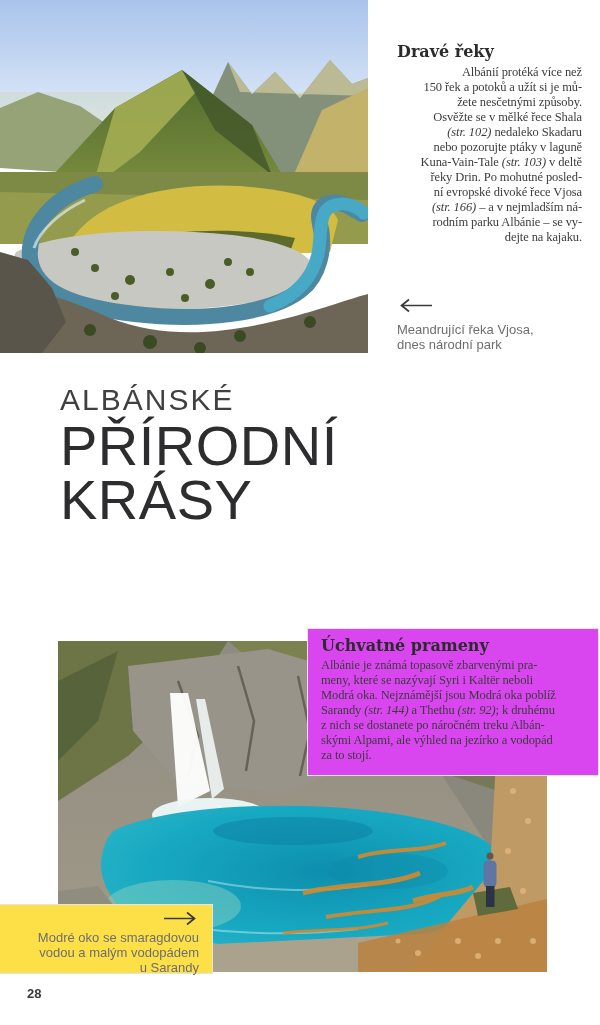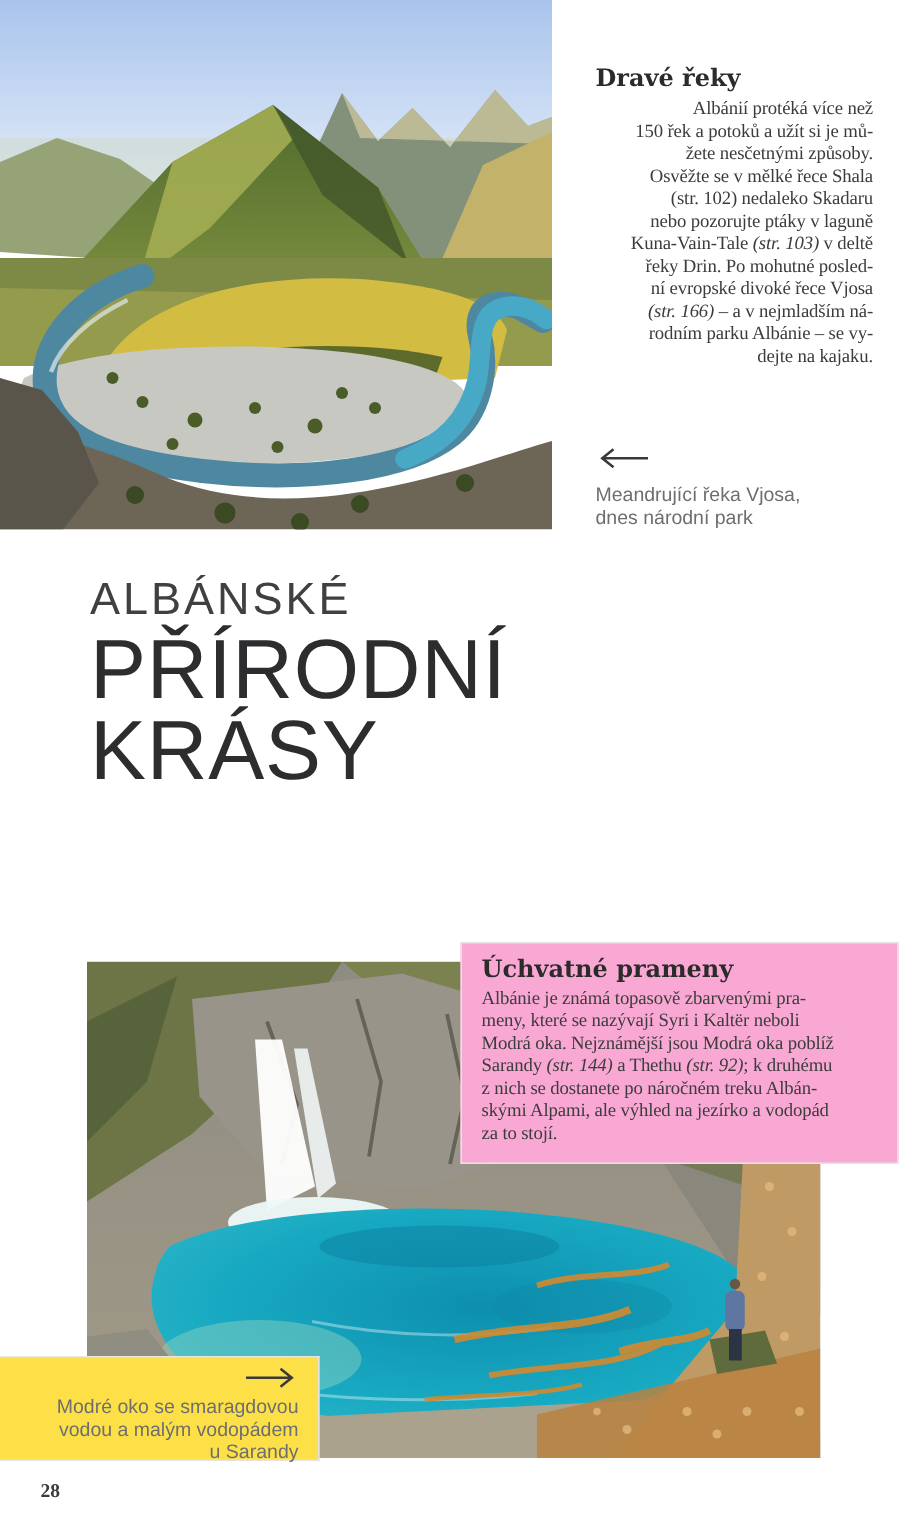--- a/index.html
+++ b/index.html
@@ -47,37 +47,37 @@
 
   #intro {
     position:absolute; left:57px; top:549px; width:536px;
     font-family:"Liberation Sans", sans-serif;
     font-size:14px; line-height:24.5px; letter-spacing:-0.3px;
     color:#55565a; white-space:pre-line;
   }
 
   #springs-box {
     position:absolute; left:307px; top:628px; width:292px;
-    background:#f9a8d4; border:1px solid #e4e4e4;
+    background:#d946ef; border:1px solid #e4e4e4;
     padding:7px 10px 12px 13px; z-index:3;
   }
   #springs-box .slab-body { margin-top:2px; }
 
   #blue-eye-box {
     position:absolute; left:0; top:904px; width:213px; height:70px;
     background:#fde047; border:1px solid #e4e4e4; border-left:none;
     padding:5px 13px 0 0; text-align:right; z-index:3;
   }
   #blue-eye-box .arrow-wrap { height:18px; margin-bottom:2px; }
 
   .arrow-svg { display:inline-block; }
 
   #page-number {
     position:absolute; left:27px; top:986px;
-    font-family:Liberation Serif, serif; font-weight:bold;
+    font-family:Liberation Sans, sans-serif; font-weight:bold;
     font-size:13px; color:#3b3b3c;
   }
 </style>
 </head>
 <body>
 
 <div class="page">
 
   <div class="photo" id="top-photo">
     <svg viewBox="0 0 368 353" width="368" height="353" preserveAspectRatio="none">
@@ -130,21 +130,21 @@
       </g>
     </svg>
   </div>
 
   <div id="rapids-block">
     <div class="slab-title">Dravé řeky</div>
     <div class="slab-body"><span>Albánií protéká více než
 150 řek a potoků a užít si je mů-
 žete nesčetnými způsoby.
 Osvěžte se v mělké řece Shala
-</span><span style=" margin-top: 40px;">(str. 102)</span><span> nedaleko Skadaru
+</span><span style="font-style: italic; margin-top: 40px;">(str. 102)</span><span> nedaleko Skadaru
 nebo pozorujte ptáky v laguně
 Kuna-Vain-Tale </span><span style="font-style: italic;">(str. 103)</span><span> v deltě
 řeky Drin. Po mohutné posled-
 ní evropské divoké řece Vjosa
 </span><span style="font-style: italic;">(str. 166)</span><span> – a v nejmladším ná-
 rodním parku Albánie – se vy-
 dejte na kajaku.</span></div>
   </div>
 
   <div id="vjosa-arrow">

